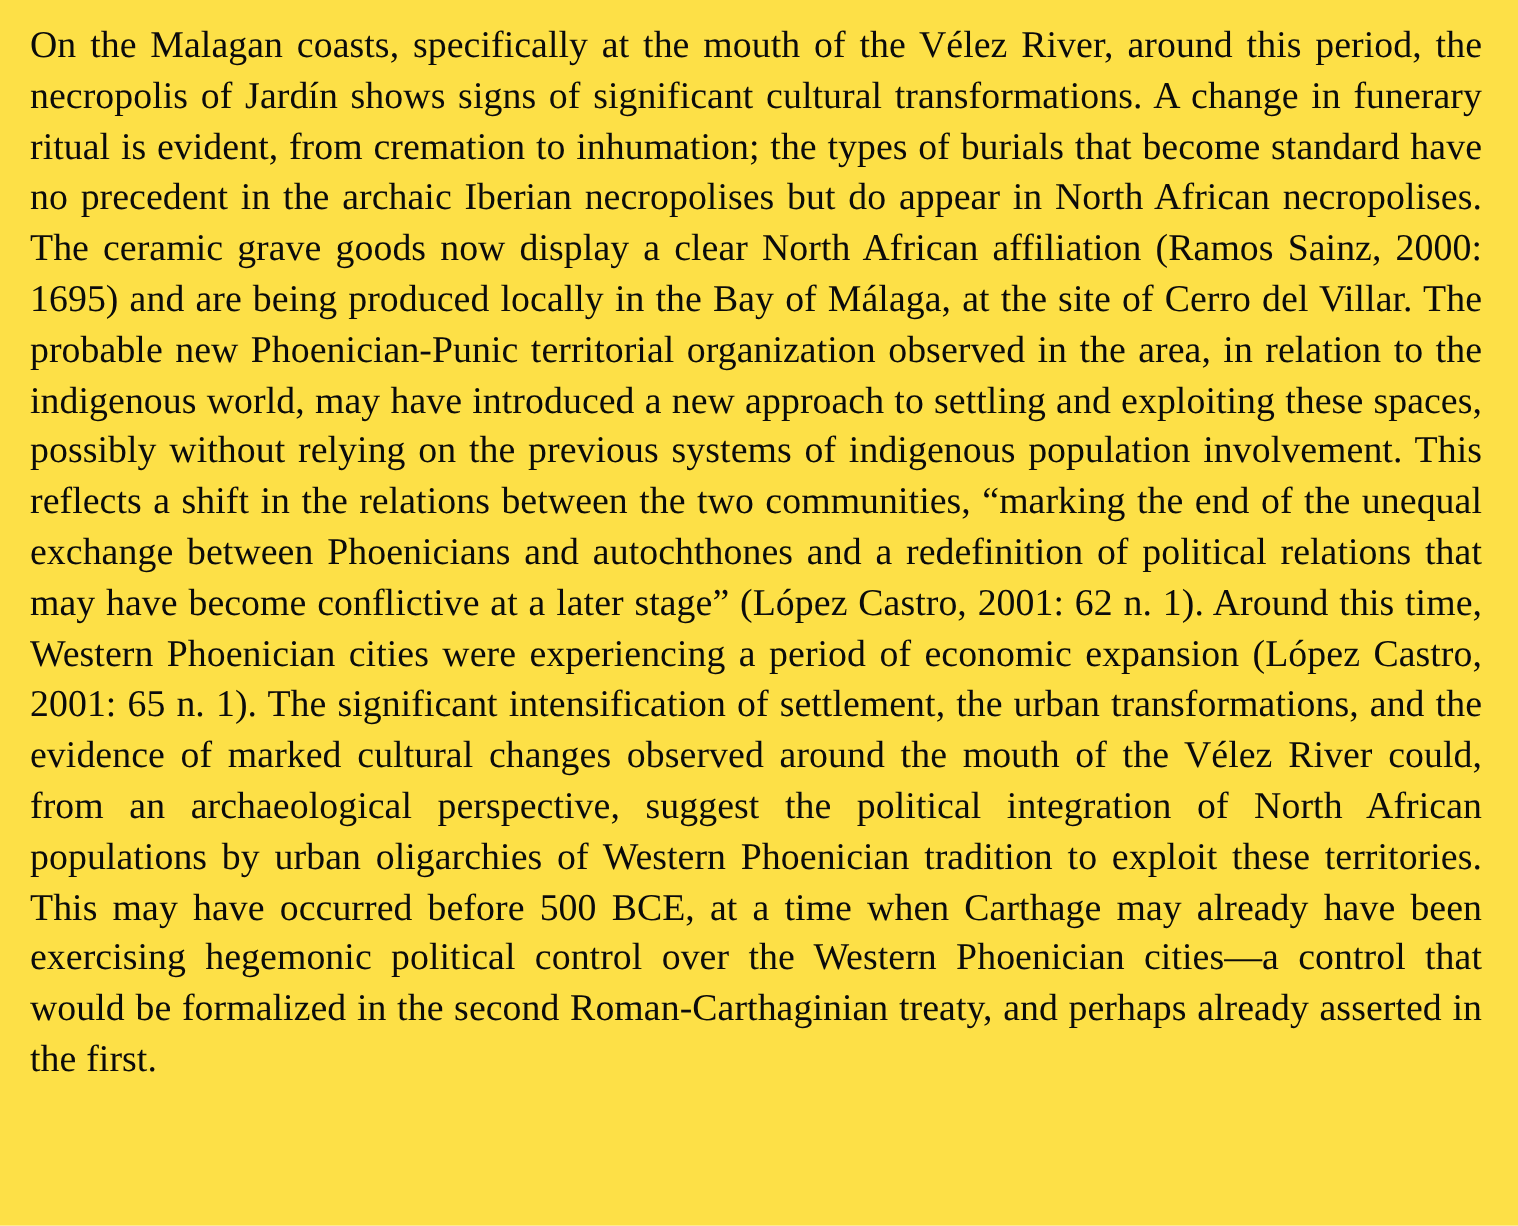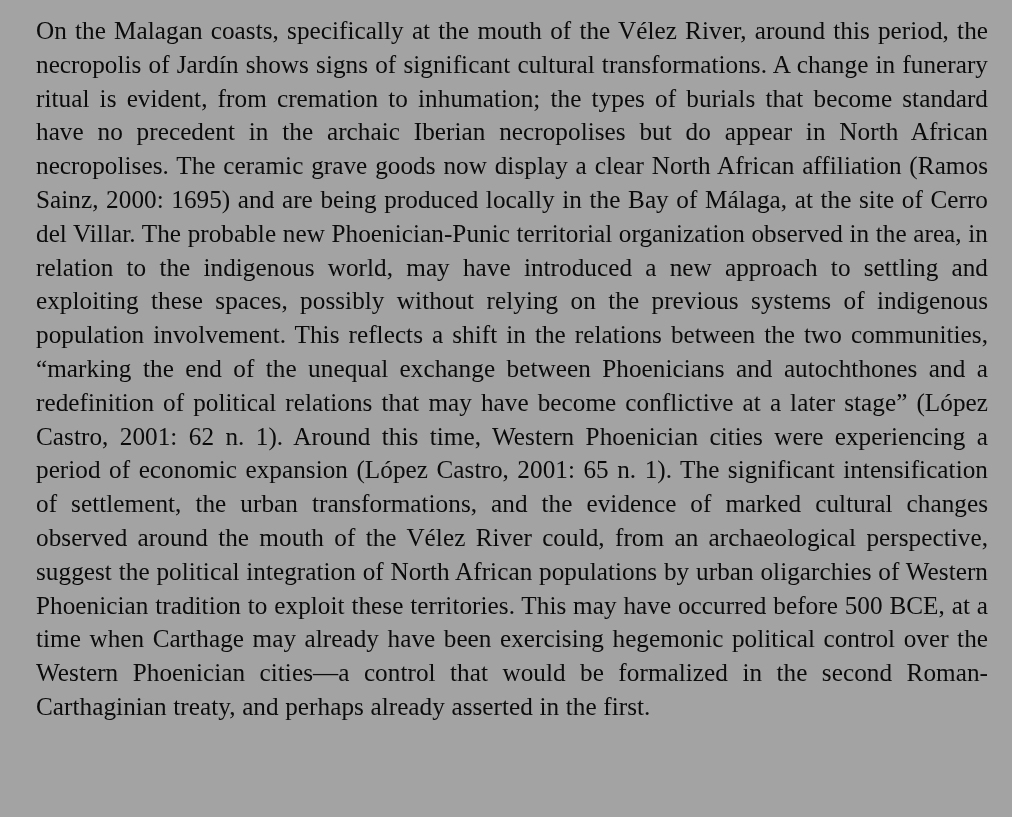--- a/index.html
+++ b/index.html
@@ -11,22 +11,22 @@
     width: 1012px;
     height: 817px;
     overflow: hidden;
     font-family: "Liberation Serif", "DejaVu Serif", serif;
     color: #0b0b0b;
   }
   .page {
     box-sizing: border-box;
     width: 1012px;
     height: 817px;
-    padding: 14px 24px 10px 36px;
-    background: #a3a3a3;
+    padding: 14px 24px 10px 20px;
+    background: #fde047;
   }
   .body-paragraph {
     font-size: 25.2px;
     line-height: 33.8px;
     text-align: justify;
     text-justify: inter-word;
     hyphens: manual;
     margin: 0;
     letter-spacing: 0.05px;
     word-spacing: 0.2px;

